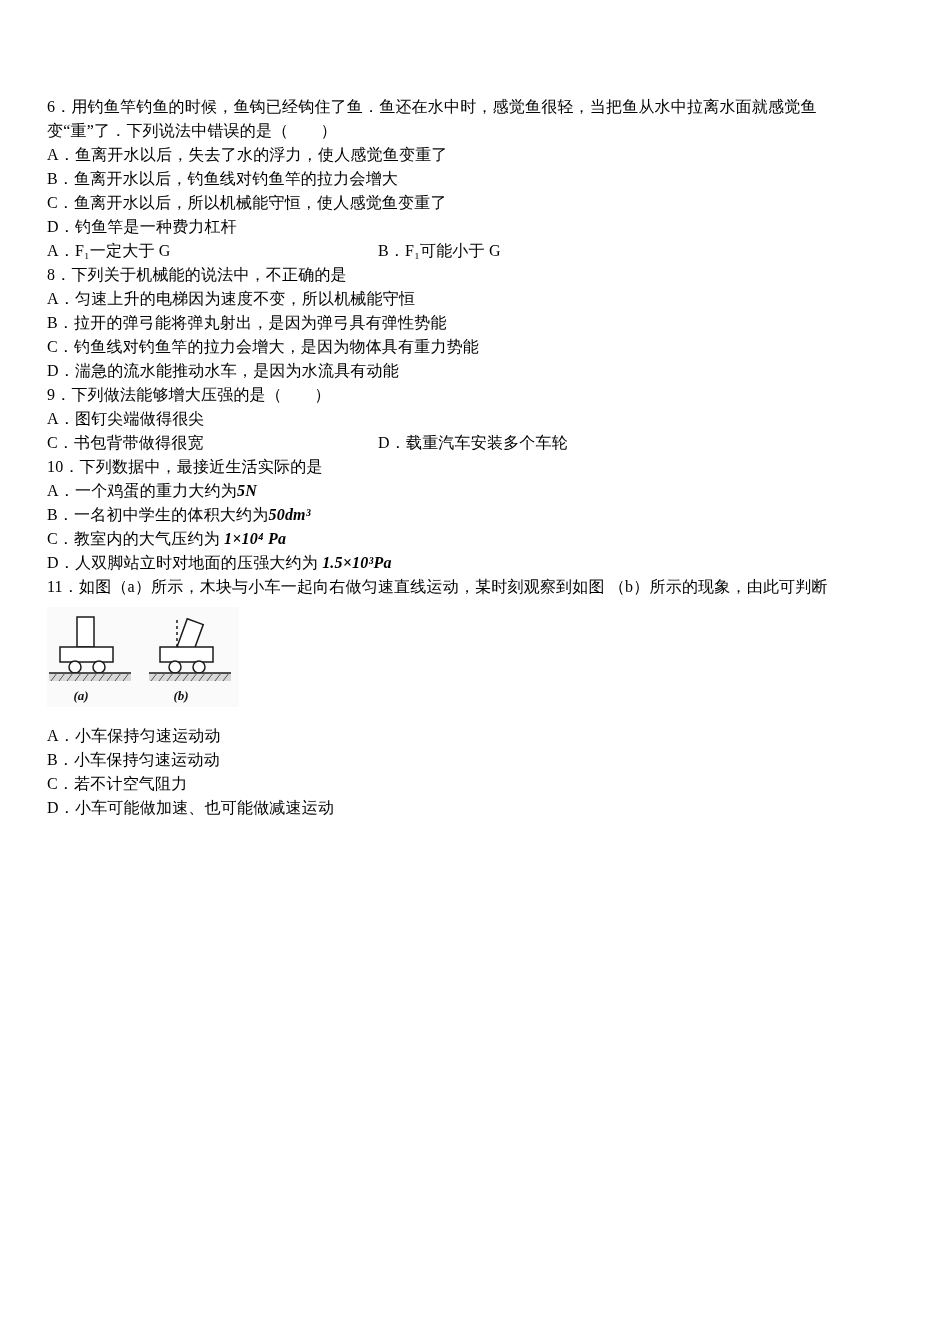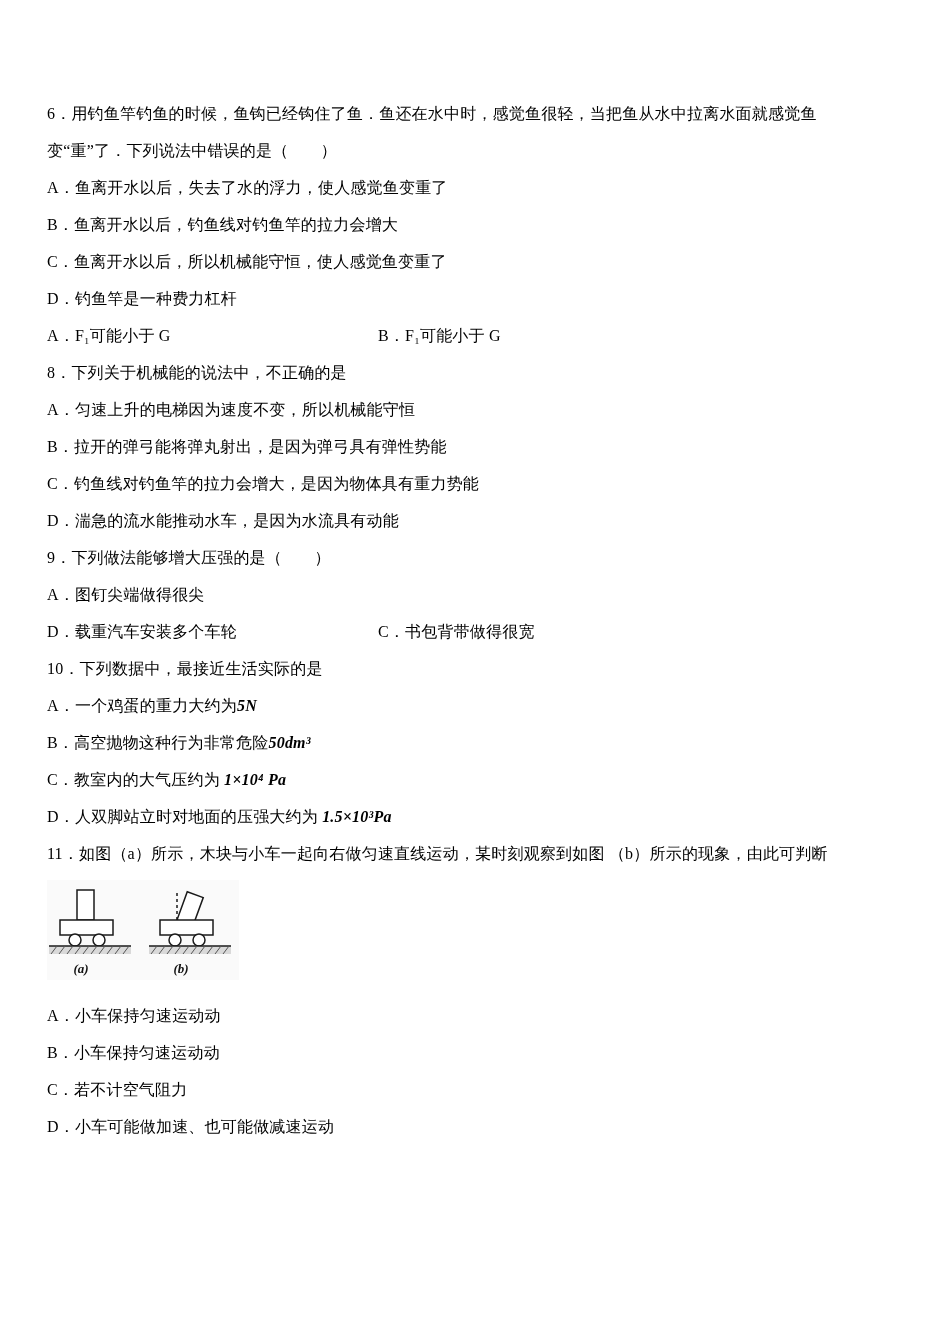--- a/index.html
+++ b/index.html
@@ -6,21 +6,21 @@
   html,body { background:#ffffff; }
   body {
     width:950px; height:1344px;
     font-family:"Liberation Serif","DejaVu Serif",serif;
     color:#000; position:relative; overflow:hidden;
   }
   .content { padding:95px 47px 0 47px; }
   .txt { width:822px; }
   p.line {
     font-size:16px;
-    line-height:37px;
+    line-height:24px;
     letter-spacing:0.2px;
     word-break:break-all;
   }
   .opt-row { display:grid; grid-template-columns:331px auto; width:822px; }
   .b { font-weight:bold;font-style:italic; }
   .figure {
     margin:8px 0 17px 0;
     width:192px; height:100px;
     background:#fafafa;
   }
@@ -39,48 +39,48 @@
     <section>
       <p class="line">6．用钓鱼竿钓鱼的时候，鱼钩已经钩住了鱼．鱼还在水中时，感觉鱼很轻，当把鱼从水中拉离水面就感觉鱼变“重”了．下列说法中错误的是（　　）</p>
       <p class="line"><span>A．鱼离开水以后，失去了水的浮力，使人感觉鱼变重了</span></p>
       <p class="line"><span>B．鱼离开水以后，钓鱼线对钓鱼竿的拉力会增大</span></p>
       <p class="line"><span>C．鱼离开水以后，所以机械能守恒，使人感觉鱼变重了</span></p>
       <p class="line"><span>D．钓鱼竿是一种费力杠杆</span></p>
     </section>
 
     <section>
       <div class="opt-row">
-        <p class="line"><span>A．F₁可能小于 G</span></p>
+        <p class="line"><span>A．F₁一定大于 G</span></p>
         <p class="line"><span>B．F₁可能小于 G</span></p>
       </div>
     </section>
 
     <section>
       <p class="line">8．下列关于机械能的说法中，不正确的是</p>
       <p class="line"><span>A．匀速上升的电梯因为速度不变，所以机械能守恒</span></p>
       <p class="line"><span>B．拉开的弹弓能将弹丸射出，是因为弹弓具有弹性势能</span></p>
       <p class="line"><span>C．钓鱼线对钓鱼竿的拉力会增大，是因为物体具有重力势能</span></p>
       <p class="line"><span>D．湍急的流水能推动水车，是因为水流具有动能</span></p>
     </section>
 
     <section>
       <p class="line">9．下列做法能够增大压强的是（　　）</p>
       <div class="opt-row">
         <p class="line"><span>A．图钉尖端做得很尖</span></p>
       </div>
       <div class="opt-row">
+        <p class="line"><span>C．书包背带做得很宽</span></p>
         <p class="line"><span>D．载重汽车安装多个车轮</span></p>
-        <p class="line"><span>C．书包背带做得很宽</span></p>
       </div>
     </section>
 
     <section>
       <p class="line">10．下列数据中，最接近生活实际的是</p>
       <p class="line"><span>A．一个鸡蛋的重力大约为</span><span class="b">5N</span></p>
-      <p class="line"><span>B．高空抛物这种行为非常危险</span><span class="b">50dm³</span></p>
+      <p class="line"><span>B．一名初中学生的体积大约为</span><span class="b">50dm³</span></p>
       <p class="line"><span>C．教室内的大气压约为 </span><span class="b">1×10⁴ Pa</span></p>
       <p class="line"><span>D．人双脚站立时对地面的压强大约为 </span><span class="b">1.5×10³Pa</span></p>
     </section>
 
     <section>
       <p class="line">11．如图（a）所示，木块与小车一起向右做匀速直线运动，某时刻观察到如图 （b）所示的现象，由此可判断</p>
 
       <div class="figure">
         <svg class="fig-svg" viewBox="0 0 192 100" width="192" height="100">
 

